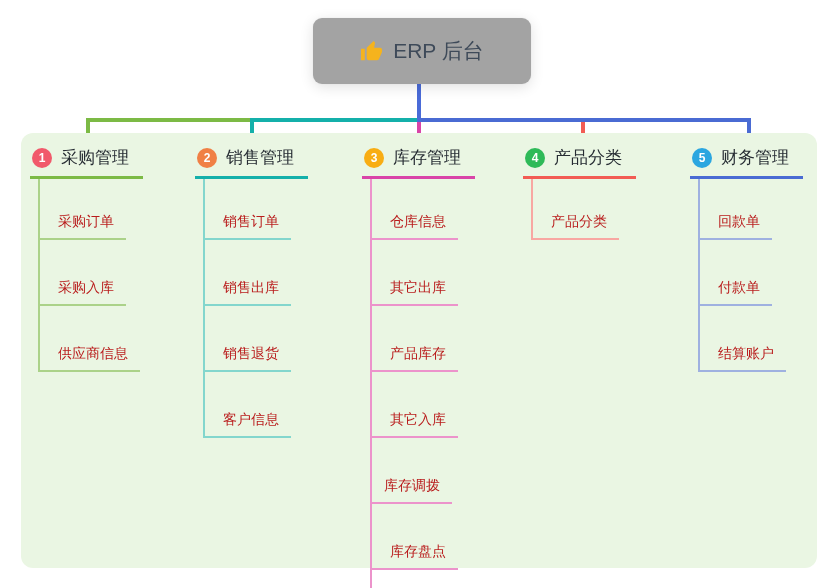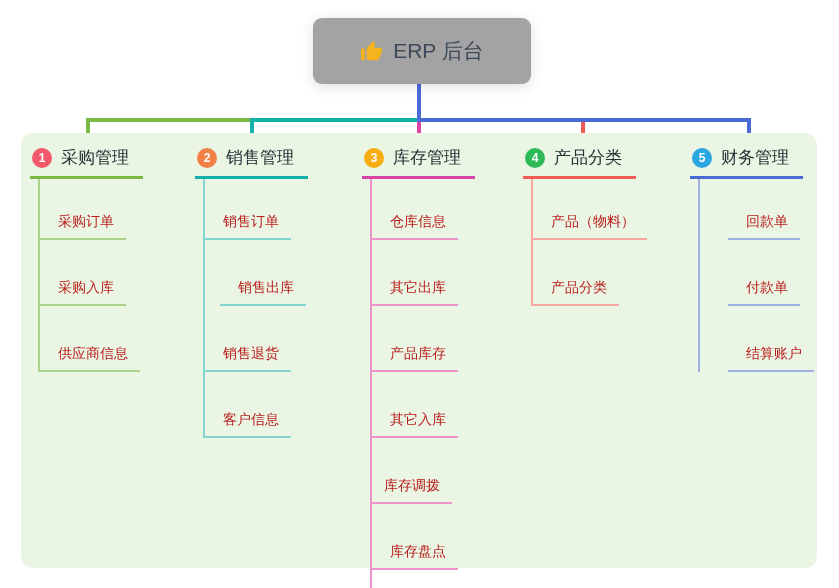--- a/index.html
+++ b/index.html
@@ -66,21 +66,21 @@
     <div class="child" style="border-bottom-color: rgb(171, 210, 137);">采购入库</div>
     <div class="child" style="border-bottom-color: rgb(171, 210, 137);">供应商信息</div>
   </div>
 
   <div class="branch-title" style="left: 195px; border-bottom-color: rgb(20, 176, 170);">
     <span class="badge" style="background: rgb(240, 128, 69);">2</span>
     <span class="branch-title-text">销售管理</span>
   </div>
   <div class="children" style="left: 203px; border-left-color: rgb(131, 214, 205);">
     <div class="child" style="border-bottom-color: rgb(131, 214, 205);">销售订单</div>
-    <div class="child" style="border-bottom-color: rgb(131, 214, 205); margin-left: 15px;">销售出库</div>
+    <div class="child" style="border-bottom-color: rgb(131, 214, 205);">销售出库</div>
     <div class="child" style="border-bottom-color: rgb(131, 214, 205);">销售退货</div>
     <div class="child" style="border-bottom-color: rgb(131, 214, 205);">客户信息</div>
   </div>
 
   <div class="branch-title" style="left: 362px; border-bottom-color: rgb(217, 68, 168);">
     <span class="badge" style="background: rgb(248, 173, 19);">3</span>
     <span class="branch-title-text">库存管理</span>
   </div>
   <div class="children" style="left: 370px; border-left-color: rgb(236, 147, 203);">
     <div class="child" style="border-bottom-color: rgb(236, 147, 203);">仓库信息</div>
@@ -90,27 +90,26 @@
     <div class="child" style="border-bottom-color: rgb(236, 147, 203); padding-left: 12px;">库存调拨</div>
     <div class="child" style="border-bottom-color: rgb(236, 147, 203);">库存盘点</div>
     <div class="child" style="border-bottom-color: rgb(236, 147, 203);">出库库明细</div>
   </div>
 
   <div class="branch-title" style="left: 523px; border-bottom-color: rgb(242, 92, 84);">
     <span class="badge" style="background: rgb(46, 186, 88);">4</span>
     <span class="branch-title-text">产品分类</span>
   </div>
   <div class="children" style="left: 531px; border-left-color: rgb(248, 167, 162);">
-    <div class="child" style="border-bottom-color: rgb(248, 167, 162);">产品（物料）</div>
     <div class="child" style="border-bottom-color: rgb(248, 167, 162);">产品分类</div>
   </div>
 
   <div class="branch-title" style="left: 690px; border-bottom-color: rgb(74, 107, 211);">
     <span class="badge" style="background: rgb(43, 166, 224);">5</span>
     <span class="branch-title-text">财务管理</span>
   </div>
-  <div class="children" style="left: 698px; border-left-color: rgb(159, 177, 224); padding-left: 28px;">
+  <div class="children" style="left: 698px; border-left-color: rgb(159, 177, 224);">
     <div class="child" style="border-bottom-color: rgb(159, 177, 224);">回款单</div>
     <div class="child" style="border-bottom-color: rgb(159, 177, 224);">付款单</div>
     <div class="child" style="border-bottom-color: rgb(159, 177, 224);">结算账户</div>
   </div>
 
 </div>
 
 </body></html>

